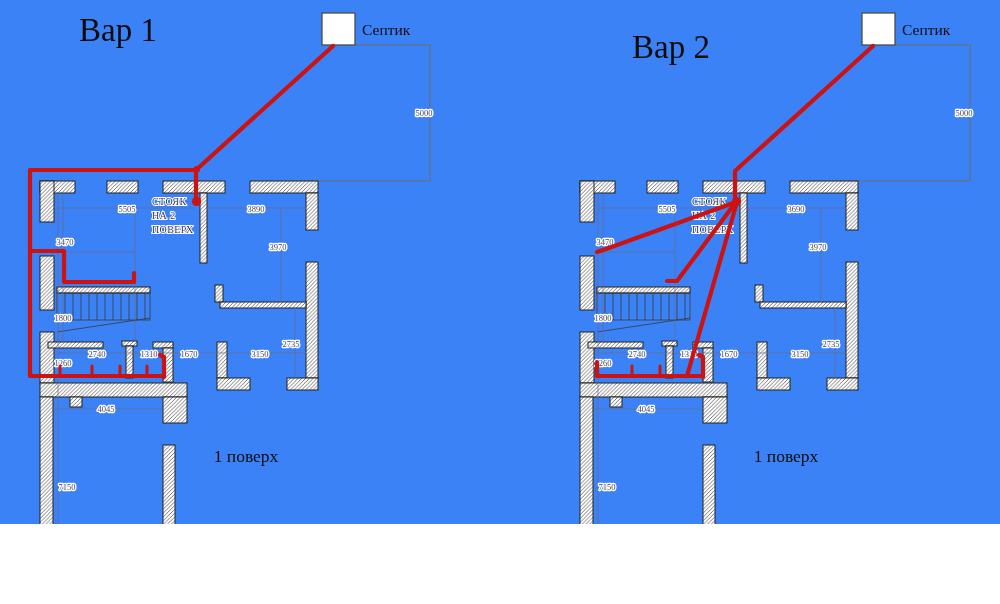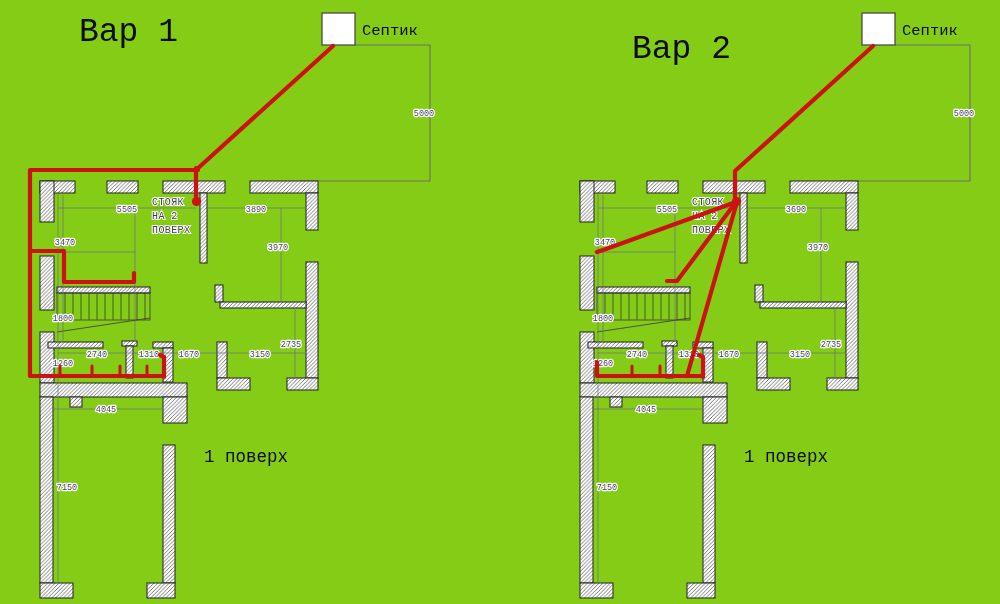--- a/index.html
+++ b/index.html
@@ -1,17 +1,17 @@
 <!DOCTYPE html>
 <html><head>
 <meta charset="utf-8">
 <style>
   html,body{margin:0;padding:0;background:#ffffff;}
-  #stage{width:1000px;height:604px;position:relative;background:#84cc16;overflow:hidden;
-         font-family:Liberation Mono, monospace;}
+  #stage{width:1000px;height:524px;position:relative;background:#3b82f6;overflow:hidden;
+         font-family:Liberation Serif, serif;}
   svg{display:block;}
   .wall{fill:url(#hatch);stroke:#232323;stroke-width:1;}
   .thin{stroke:#3a3a3a;stroke-width:0.8;fill:none;}
   .dim-line{stroke:#6a6a88;stroke-width:0.7;fill:none;}
   .bound{stroke:#6e6e6e;stroke-width:1.1;fill:none;}
   .septic-box{fill:#ffffff;stroke:#4c4c4c;stroke-width:1.3;}
   .dim{font-size:8.5px;fill:var(--dim,#44445e);text-anchor:middle;
        paint-order:stroke;stroke:#ffffff;stroke-width:2.6px;stroke-linejoin:round;}
   .riser-label{font-size:10px;fill:#3e3e4c;letter-spacing:0.4px;
        paint-order:stroke;stroke:#ffffff;stroke-width:2px;}

